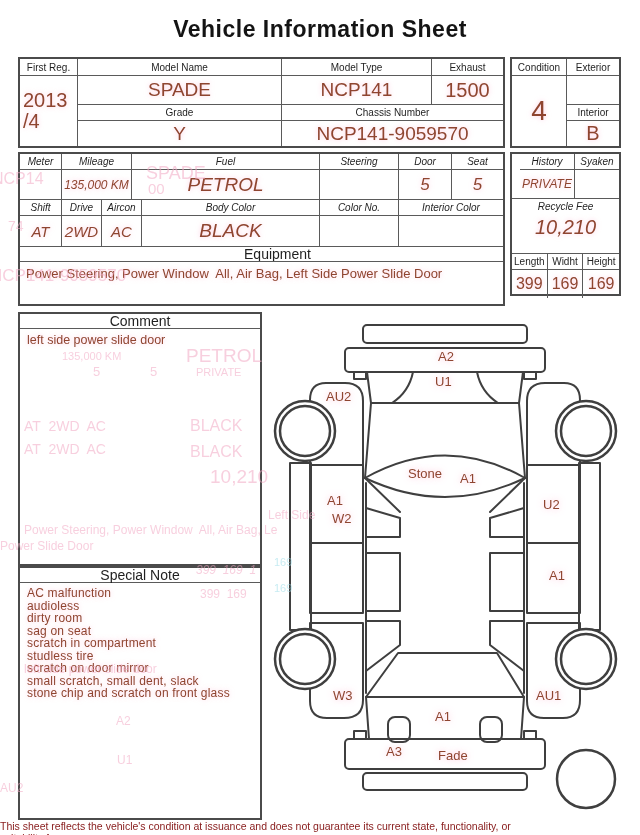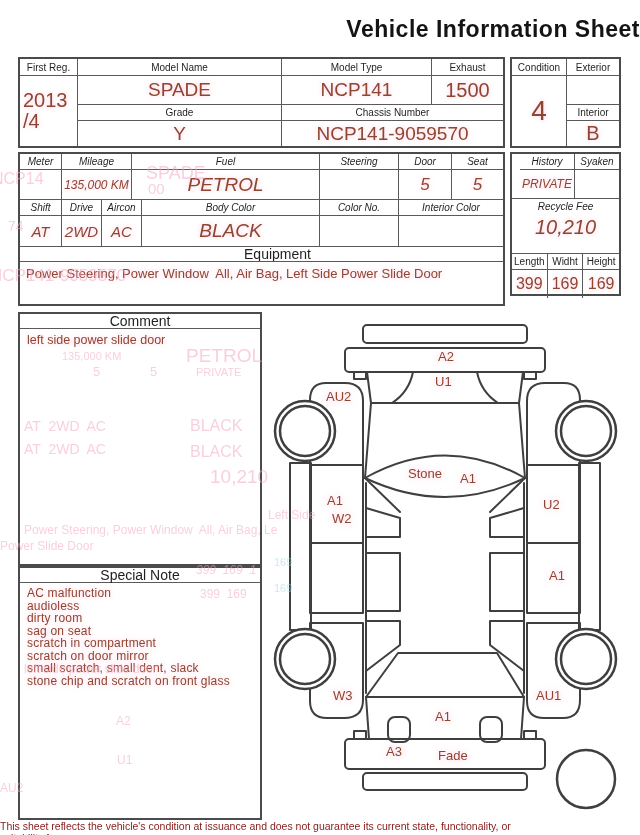--- a/index.html
+++ b/index.html
@@ -8,21 +8,21 @@
     --border:#4b4b4b;
     --line:#5a5a5a;
     --halo:rgba(255,163,199,.55);
   }
   html,body{margin:0;padding:0;background:#ffffff;}
   .sheet{
     position:relative;width:640px;height:835px;background:#ffffff;
     font-family:"Liberation Sans", sans-serif;overflow:hidden;
   }
   .page-title{
-    position:absolute;left:0;top:16px;width:640px;text-align:right;
+    position:absolute;left:0;top:16px;width:640px;text-align:center;
     font-size:23px;font-weight:bold;color:#141414;letter-spacing:.5px;margin:0;
   }
   
   .t{position:absolute;border:2px solid var(--border);box-sizing:border-box;background:transparent;}
   .grid{display:grid;}
   .c{display:flex;align-items:center;justify-content:center;box-sizing:border-box;overflow:hidden;}
   .h{font-size:10px;color:var(--hdr);}
   .v{color:var(--val);text-shadow:0 0 5px var(--halo);white-space:pre-wrap;}
   .br{border-right:1px solid var(--line);}
   .bb{border-bottom:1px solid var(--line);}
@@ -164,20 +164,21 @@
   </div>
 
   <div class="box box-special">
     <div class="box-hdr">Special Note</div>
     <div class="box-body">
         <div class="note-line">AC malfunction</div>
         <div class="note-line">audioless</div>
         <div class="note-line">dirty room</div>
         <div class="note-line">sag on seat</div>
         <div class="note-line">scratch in compartment</div>
+        <div class="note-line">studless tire</div>
         <div class="note-line">scratch on door mirror</div>
         <div class="note-line">small scratch, small dent, slack</div>
         <div class="note-line">stone chip and scratch on front glass</div>
       </div>
   </div>
 
   <div class="diagram">
     <svg width="370" height="500" viewBox="0 0 370 500" xmlns="http://www.w3.org/2000/svg">
       <g stroke="#3f3f3f" stroke-width="2" fill="none" stroke-linejoin="round" stroke-linecap="round">
 

